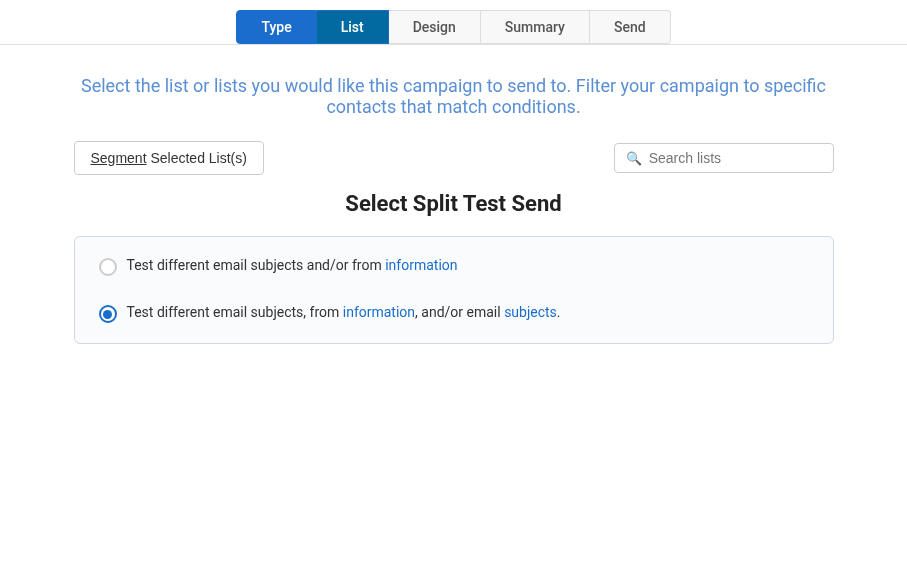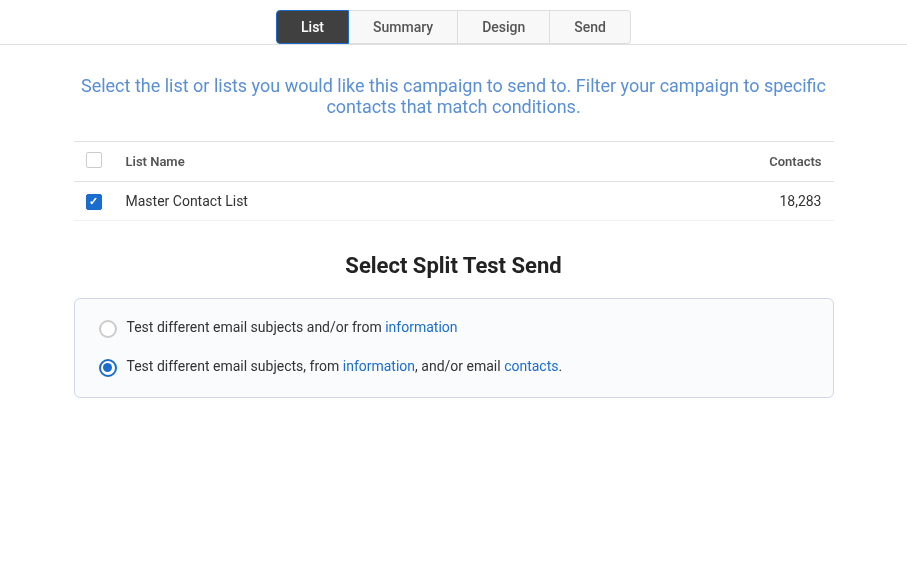--- a/index.html
+++ b/index.html
@@ -48,21 +48,21 @@
     
     .nav-step.type-step {
       border-radius: 4px 0 0 4px;
     }
     .nav-step.active-blue {
       background: #1a6dcc;
       color: white;
       border-color: #1a6dcc;
     }
     .nav-step.list-step {
-      background: #404040;
+      background: #0369a1;
       color: white;
       border-color: #1a6dcc;
     }
 
     
     .main-content {
       max-width: 800px;
       margin: 0 auto;
       padding: 30px 20px;
     }
@@ -191,21 +191,21 @@
     }
     .split-options {
       border: 1px solid #d0d8e8;
       border-radius: 6px;
       padding: 20px 24px;
       background: #fafbfc;
     }
     .split-option {
       display: flex;
       align-items: flex-start;
-      margin-bottom: 20px;
+      margin-bottom: 28px;
       font-size: 14px;
       color: #333;
       cursor: pointer;
     }
     .split-option:last-child {
       margin-bottom: 0;
     }
     
     .radio-btn {
       width: 18px;
@@ -235,71 +235,64 @@
     }
     .link-text {
       color: #1a6dcc;
     }
   </style>
 </head>
 <body>
 
 <nav class="top-nav">
   <div class="nav-steps">
+    <div class="nav-step active-blue type-step">
+      <span>Type</span>
+    </div>
     <div class="nav-step list-step">
       <span>List</span>
     </div>
     <div class="nav-step">
+      <span>Design</span>
+    </div>
+    <div class="nav-step">
       <span>Summary</span>
-    </div>
-    <div class="nav-step">
-      <span>Design</span>
     </div>
     <div class="nav-step" style="border-radius: 0 4px 4px 0;">
       <span>Send</span>
     </div>
   </div>
 </nav>
 
 <div class="main-content">
 
   <p class="section-subtitle">Select the list or lists you would like this campaign to send to. Filter your campaign to specific contacts that match conditions.</p>
 
-
-  <table class="list-table">
-    <thead>
-      <tr>
-        <th class="checkbox-cell">
-          <span class="custom-checkbox"></span>
-        </th>
-        <th>List Name</th>
-        <th class="contacts-col">Contacts</th>
-      </tr>
-    </thead>
-    <tbody id="list-table-body">
-
-    <tr>
-      <td class="checkbox-cell">
-        <span class="custom-checkbox checked"></span>
-      </td>
-      <td>Master Contact List</td>
-      <td class="contacts-val">18,283</td>
-    </tr>
-      </tbody>
-  </table>
+  <div class="controls-row">
+    <button class="segment-btn">
+      <span>
+        <span class="underline">Segment</span> Selected List(s)
+      </span>
+    </button>
+    <div class="search-box">
+      <span class="search-icon">🔍</span>
+      <input type="text" placeholder="Search lists" style="">
+    </div>
+  </div>
+
 
   <h2 class="split-title">Select Split Test Send</h2>
   <div class="split-options">
     <div class="split-option">
       <span class="radio-btn"></span>
       <span>
         Test different email subjects and/or from <span class="link-text">information</span>
       </span>
     </div>
     <div class="split-option">
       <span class="radio-btn selected"></span>
       <span>
-        Test different email subjects, from <span class="link-text">information</span>, and/or email <span class="link-text">contacts</span>.
+        Test different email subjects, from <span class="link-text">information</span>, and/or email <span class="link-text">subjects</span>.
       </span>
     </div>
   </div>
 
 </div>
 
 </body></html>

